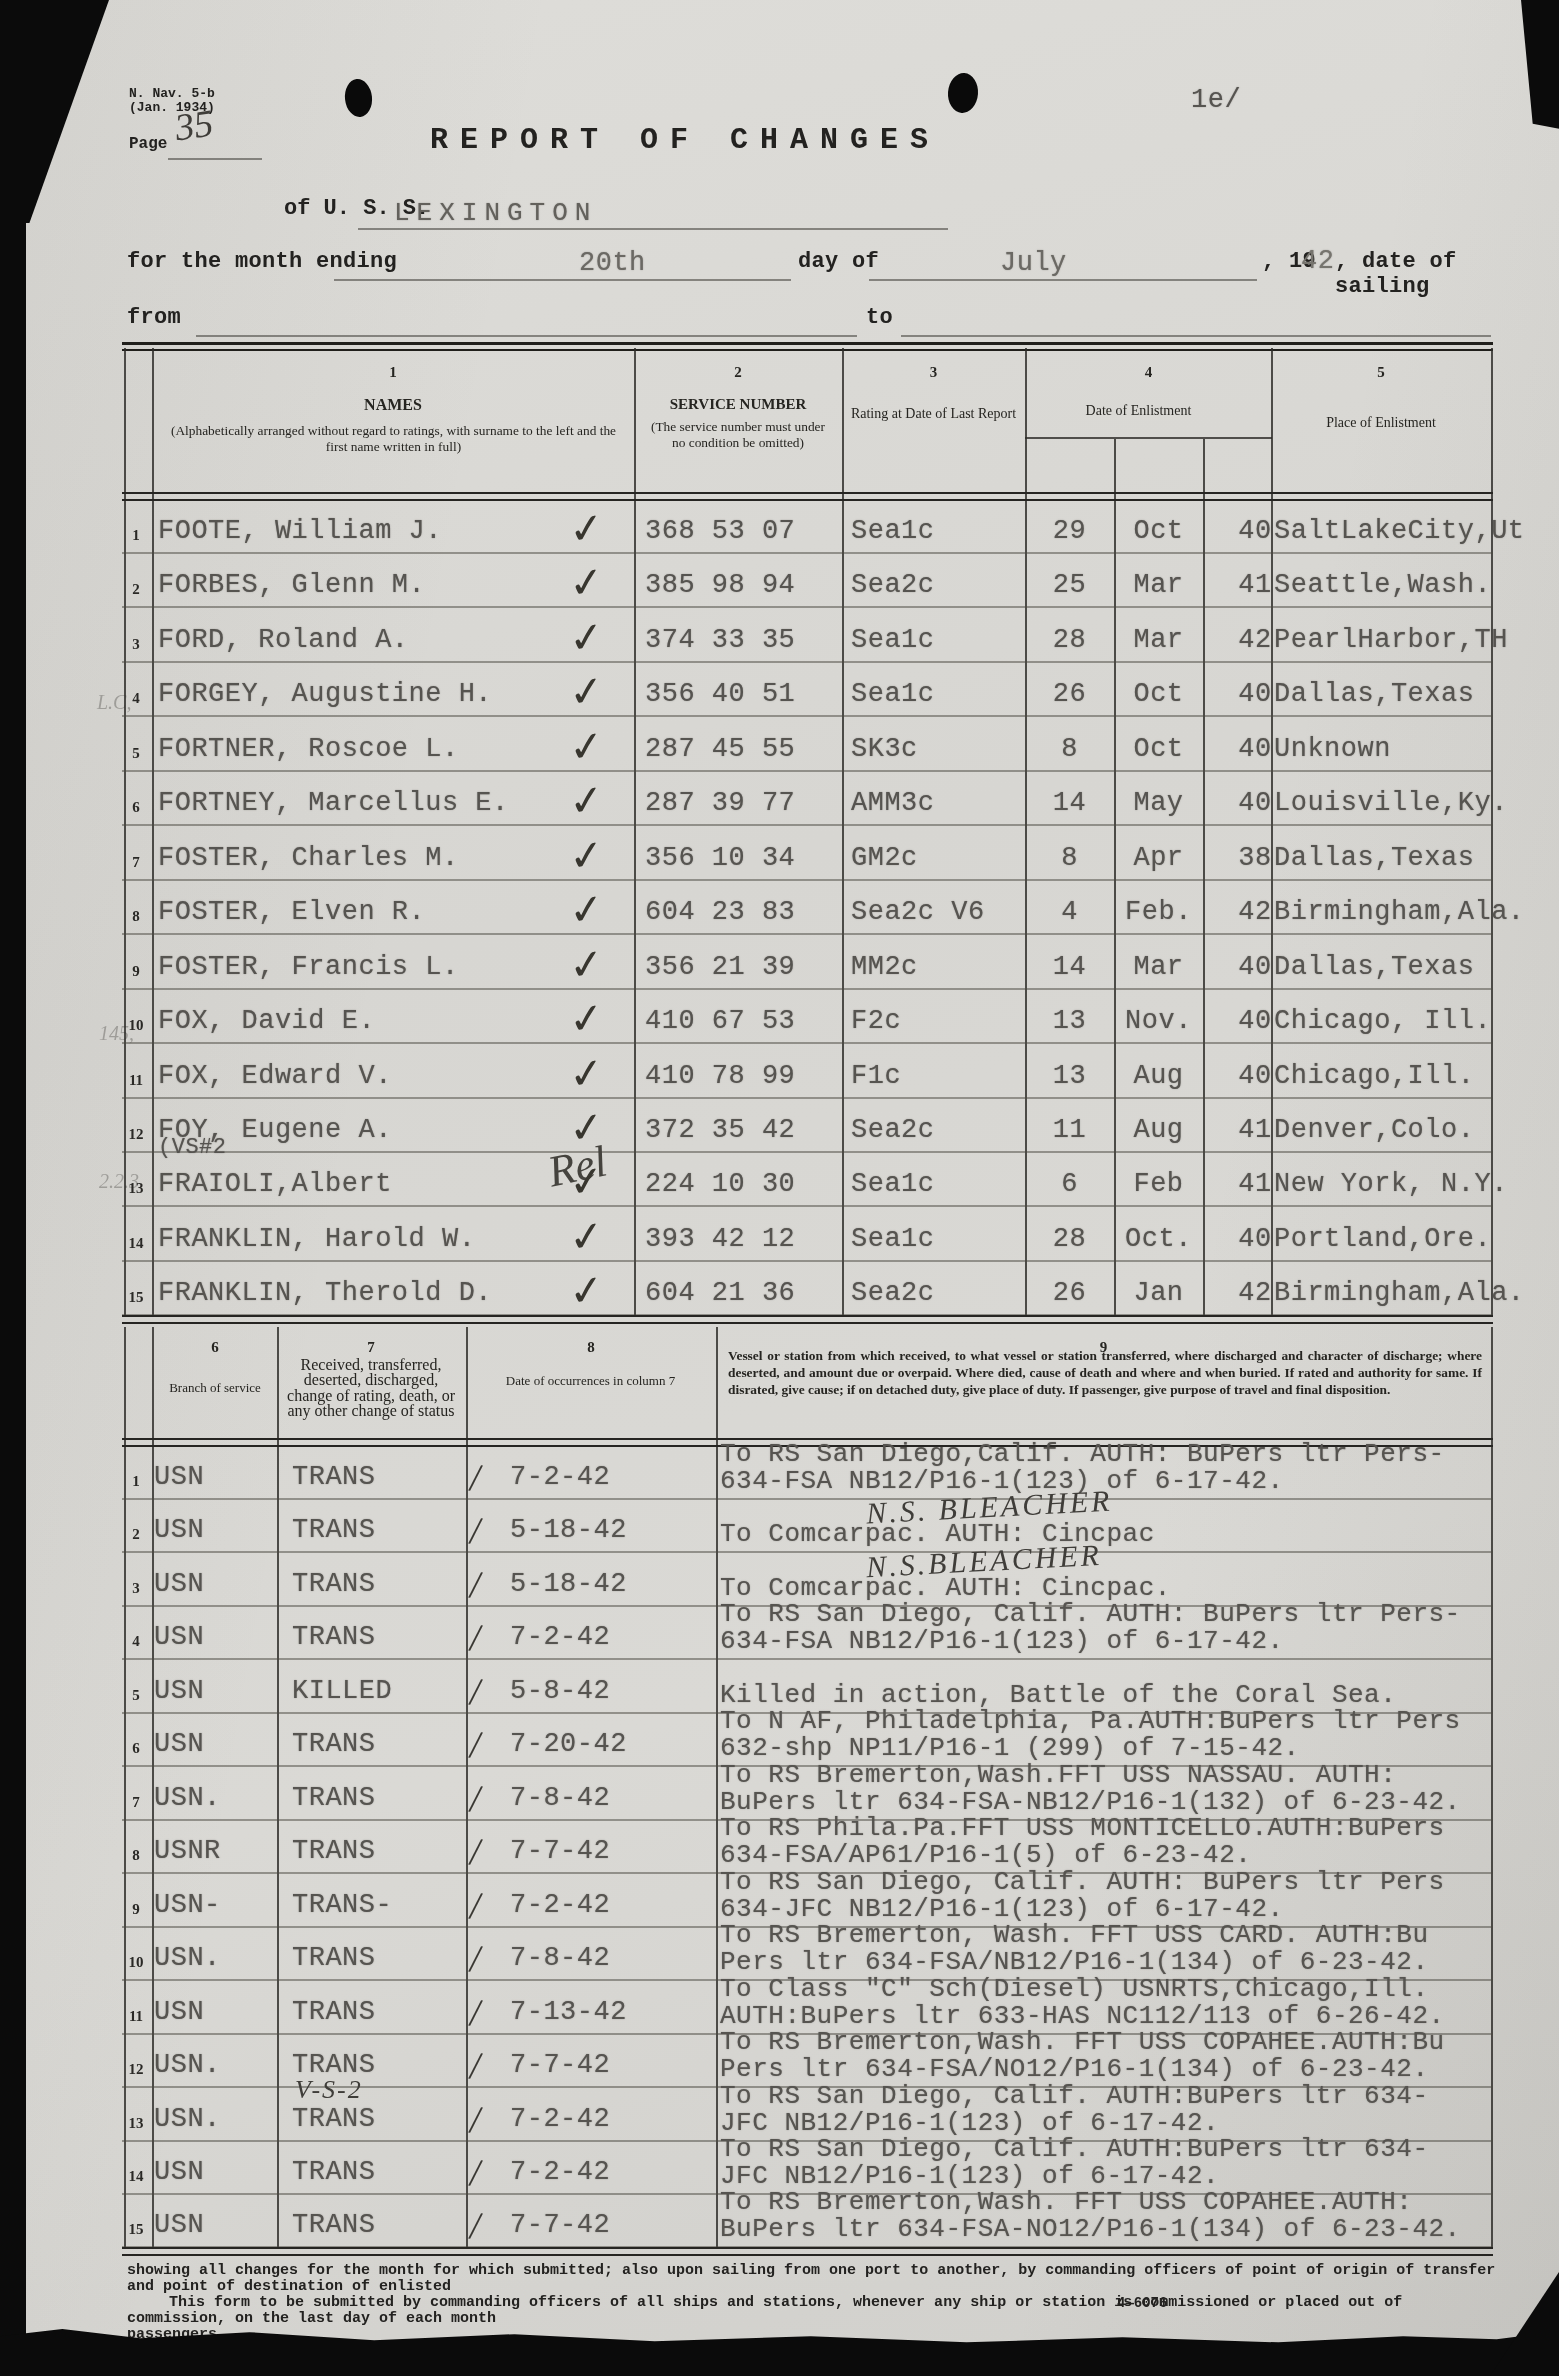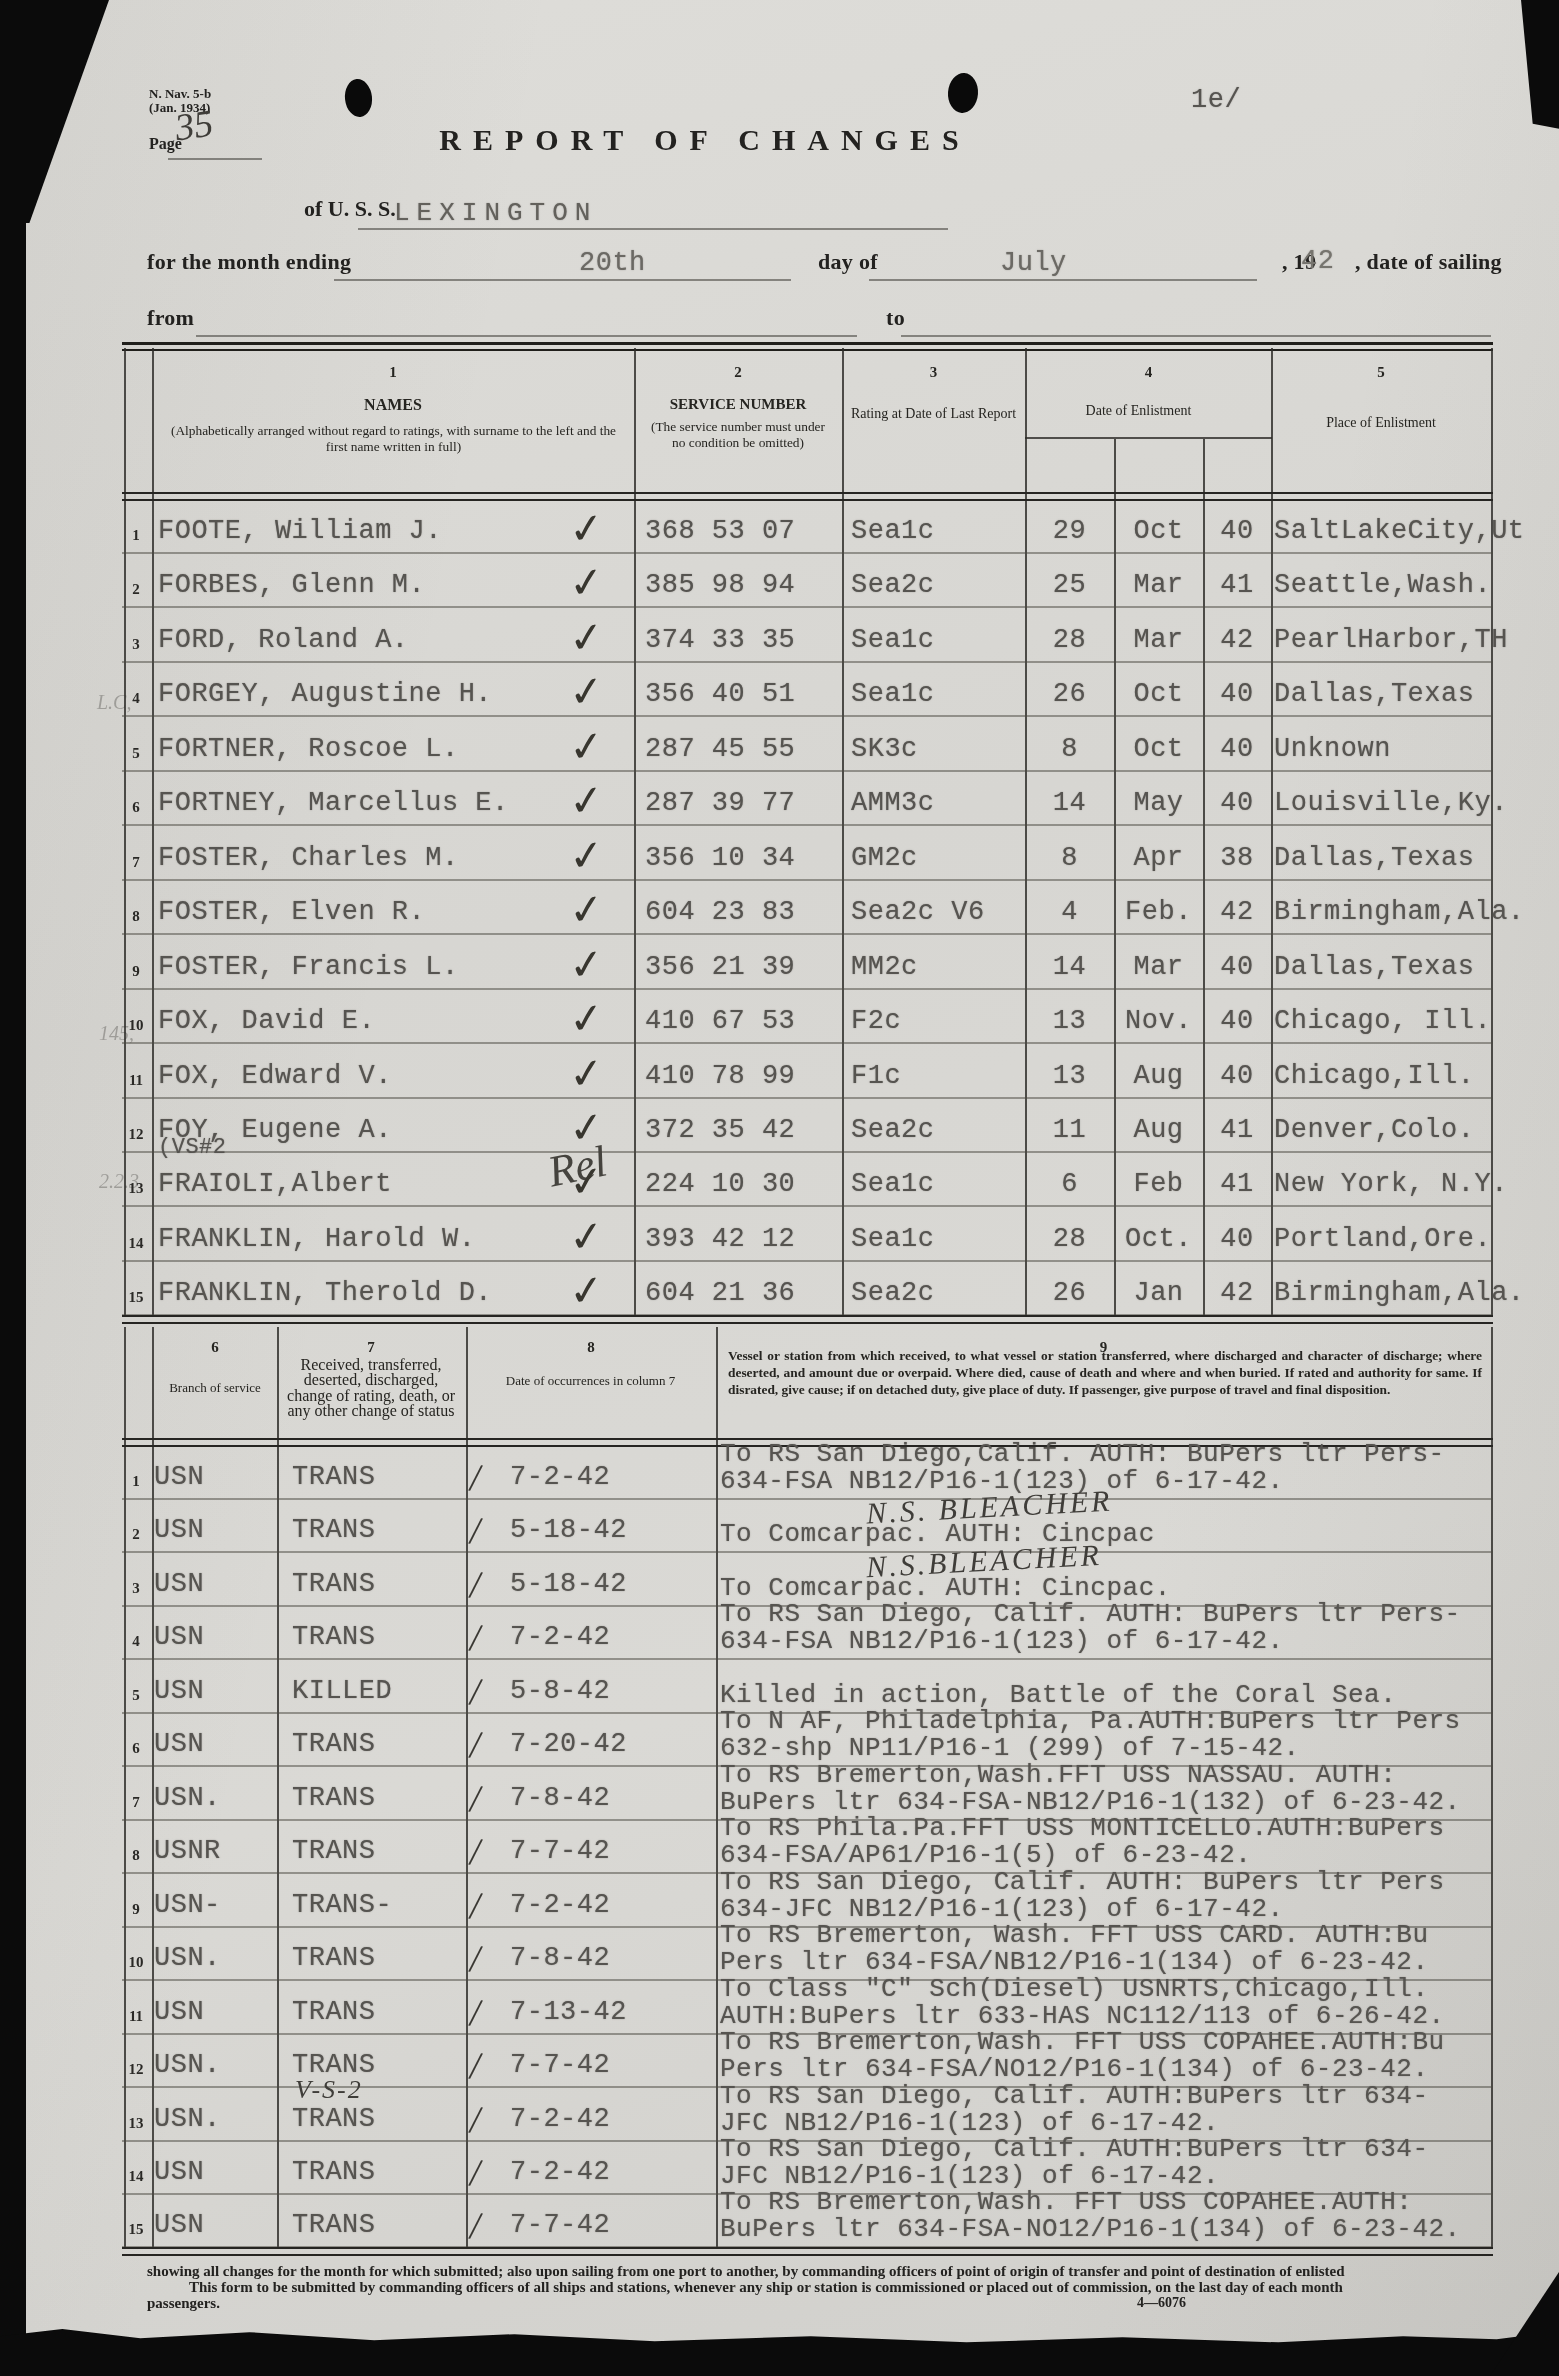--- a/index.html
+++ b/index.html
@@ -1,21 +1,21 @@
 <!DOCTYPE html>
 <html><head>
 <meta charset="utf-8">
 <style>
   html,body{margin:0;padding:0;background:#2a2a2a;}
   #page{position:relative;width:1559px;height:2376px;overflow:hidden;
         background:linear-gradient(165deg,#deddd9 0%,#d7d6d2 38%,#dad9d5 68%,#d0cfcb 100%);
         font-family:"Liberation Serif",serif;color:#262521;}
   .abs{position:absolute;}
   
-  .printed{font-family:Liberation Serif, serif;color:#232220;margin-left:20px;}
+  .printed{font-family:Liberation Mono, monospace;color:#232220;}
   .b{font-weight:700;}
   .lbl{font-size:22px;font-weight:700;letter-spacing:0.3px;}
   
   .typed{font-family:"Liberation Mono","DejaVu Sans Mono",monospace;font-size:27px;
          color:#565450;letter-spacing:0.5px;white-space:nowrap;
          text-shadow:0 0 1.3px rgba(86,84,80,.6);}
   
   .hand{font-family:"Liberation Serif",serif;font-style:italic;color:#3f3d39;white-space:nowrap;}
   
   .uline{position:absolute;height:2px;background:rgba(62,60,54,.55);}
@@ -28,21 +28,21 @@
   
   .row{position:absolute;left:0;width:100%;border-bottom:2px solid rgba(74,71,64,.5);}
   .t1r{height:54px;} .t2r{height:53px;}
   .cell{position:absolute;bottom:6px;}
   .rnum{position:absolute;bottom:8px;left:0;width:28px;text-align:center;
         font-size:15px;font-weight:700;font-family:"Liberation Serif",serif;color:#2a2926;}
   
   .c-name{left:36px;} .c-serv{left:523px;} .c-rate{left:729px;}
   .c-day{left:903px;width:89px;text-align:center;}
   .c-mon{left:992px;width:89px;text-align:center;}
-  .c-yr{left:1081px;width:68px;text-align:center;}
+  .c-yr{left:1081px;width:68px;text-align:center;padding-left:18px;}
   .c-plc{left:1152px;}
   .chk{position:absolute;left:447px;bottom:2px;font-size:42px;line-height:42px;color:#38362f;
        transform:rotate(-6deg);font-style:normal;}
   .prename{position:absolute;left:36px;top:-16px;font-size:22px;}
   .hname{position:absolute;left:426px;top:-10px;font-size:44px;transform:rotate(-12deg);color:#45433e;}
   
   .c-br{left:32px;} .c-chg{left:170px;} .c-date{left:388px;}
   .slash{position:absolute;left:348px;bottom:0;font-size:40px;line-height:40px;color:#3a3833;
          transform:rotate(8deg);font-style:normal;}
   .detail{position:absolute;left:598px;bottom:3px;width:782px;display:flex;flex-direction:column;align-items:flex-start;}

